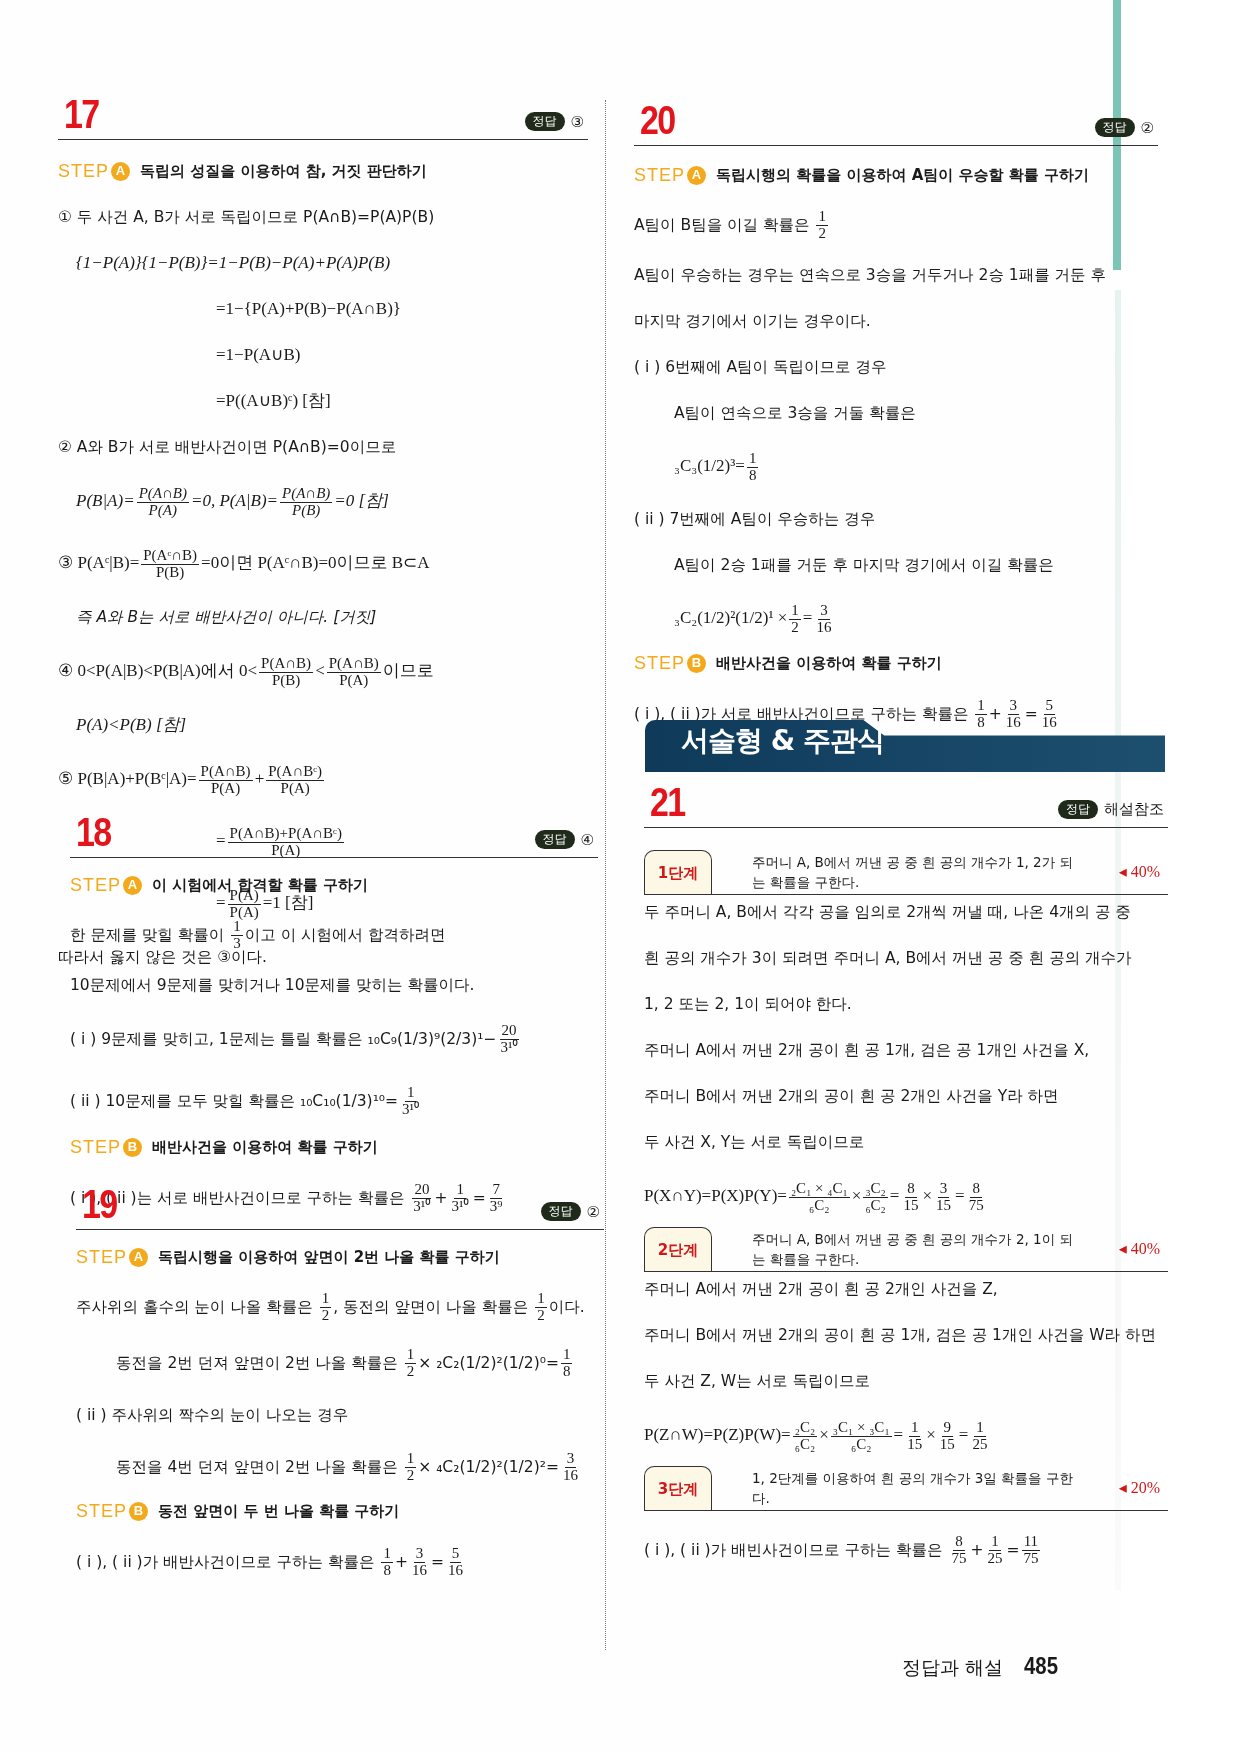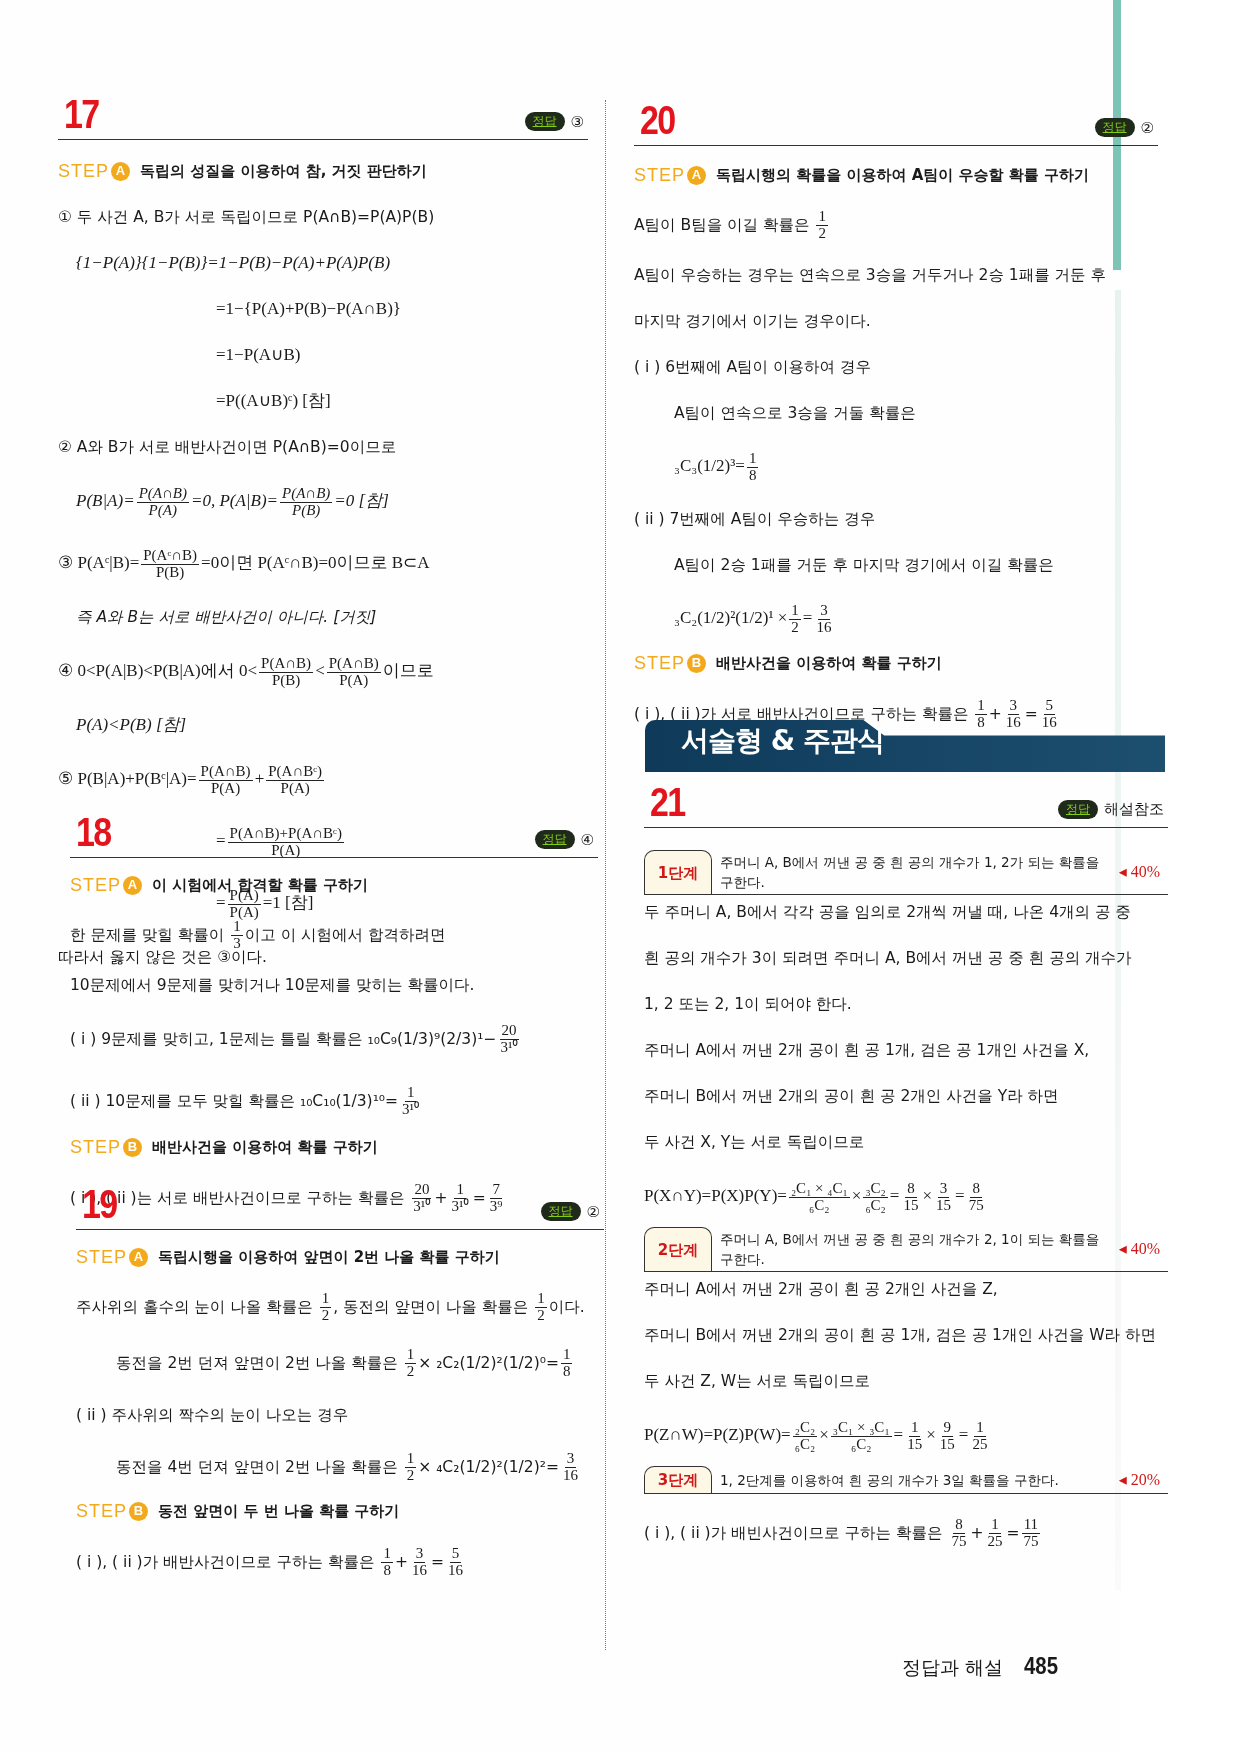--- a/index.html
+++ b/index.html
@@ -7,40 +7,40 @@
   body { font-family: "DejaVu Sans", sans-serif; color: #1a1a1a; position: relative; }
   .page { position: absolute; left: 0; top: 0; width: 1121px; height: 1752px; background: #fefefe; }
   .right-edge { position: absolute; right: 0; top: 0; width: 8px; height: 270px; background: #7cc4b5; }
   .right-edge2 { position: absolute; right: 0; top: 290px; width: 6px; height: 1300px; background: linear-gradient(#e6f2ef, #fafafa); }
   .col-divider { position: absolute; left: 605px; top: 100px; height: 1550px; border-left: 1px dotted #777; }
 
   .problem { position: absolute; }
   .p-head { position: relative; height: 52px; border-bottom: 1.5px solid #333; }
   .p-num { position: absolute; left: 6px; bottom: 2px; font-family: "Liberation Sans", sans-serif; font-weight: bold; font-size: 40px; color: #e3141c; letter-spacing: -2px; transform: scaleX(0.85); transform-origin: left bottom; }
   .p-ans { position: absolute; right: 4px; bottom: 8px; display: flex; align-items: center; gap: 6px; font-size: 15px; }
-  .ans-badge { background: #1f2a1b; color: #84cc16; border-radius: 10px; padding: 1px 8px; font-size: 12px; text-decoration: underline; }
+  .ans-badge { background: #1f2a1b; color: #ffffff; border-radius: 10px; padding: 1px 8px; font-size: 12px; }
   .ans-val { font-size: 15px; }
 
   .body { font-size: 15.5px; line-height: 26px; }
   .step { display: flex; align-items: center; margin-top: 12px; margin-bottom: 3px; font-weight: bold; font-size: 15px; }
   .step-word { color: #f3a91c; font-family: "Liberation Sans", sans-serif; font-weight: normal; font-size: 18px; letter-spacing: 1px; }
   .step-letter { display: inline-flex; width: 19px; height: 19px; border-radius: 50%; background: #f3a91c; color: #fff; font-size: 13px; align-items: center; justify-content: center; margin: 0 10px 0 2px; font-family: "Liberation Sans", sans-serif; }
   .line { white-space: nowrap; margin-top: 20px; }
   .indent { padding-left: 18px; font-style: italic; }
   .indent2 { padding-left: 40px; }
   .mathline { font-family: "Liberation Serif", serif; font-size: 17px; }
   .frac { display: inline-flex; flex-direction: column; align-items: center; vertical-align: middle; margin: 0 2px; line-height: 1.05; font-family: "Liberation Serif", serif; font-size: 15px; }
   .frac .n { border-bottom: 1px solid #222; padding: 0 2px; }
   .frac .d { padding: 0 2px; }
   .eqrow { display: block; line-height: 42px; }
 
   .banner { position: absolute; left: 645px; top: 720px; width: 520px; height: 52px; background: linear-gradient(90deg, #0f3a5a, #1d4f6f); border-radius: 10px 10px 0 0; clip-path: polygon(0 0, 42% 0, 46% 30%, 100% 30%, 100% 100%, 0 100%); }
   .banner-title { position: absolute; left: 665px; top: 722px; color: #fff; font-weight: bold; font-size: 28px; letter-spacing: -1px; margin-left: 16px; }
 
-  .stage { display: flex; align-items: stretch; border-bottom: 1.5px solid #333; margin-top: 10px; }
+  .stage { display: flex; align-items: stretch; border-bottom: 1.5px solid #333; margin-top: 10px; gap: 32px; }
   .stage-box { width: 68px; border: 1.5px solid #333; border-bottom: none; border-radius: 10px 10px 0 0; background: #fdf7e6; color: #d01818; font-weight: bold; font-size: 15px; display: flex; align-items: center; justify-content: center; min-height: 44px; }
   .stage-desc { flex: 1; padding: 2px 8px; font-size: 13.5px; line-height: 20px; display: flex; align-items: center; }
   .stage-pct { color: #d01818; font-family: "Liberation Serif", serif; font-size: 16px; display: flex; align-items: center; padding-right: 8px; white-space: nowrap; }
 
   .footer { position: absolute; right: 60px; top: 1652px; display: flex; align-items: baseline; gap: 18px; }
   .footer-label { font-size: 19px; }
   .footer-page { font-family: "Liberation Sans", sans-serif; font-weight: bold; font-size: 24px; transform: scaleX(0.85); }
 </style>
 </head>
 <body>
@@ -259,21 +259,21 @@
       </div>
       <div class="line eqrow" style="line-height:34px">
         <span>A팀이 B팀을 이길 확률은</span>
         <span class="frac">
             <span class="n">1</span>
             <span class="d">2</span>
           </span>
       </div>
       <div class="line">A팀이 우승하는 경우는 연속으로 3승을 거두거나 2승 1패를 거둔 후</div>
       <div class="line">마지막 경기에서 이기는 경우이다.</div>
-      <div class="line">( i ) 6번째에 A팀이 이용하여 경우</div>
+      <div class="line">( i ) 6번째에 A팀이 독립이므로 경우</div>
       <div class="line indent2">A팀이 연속으로 3승을 거둘 확률은</div>
       <div class="line eqrow indent2 mathline" style="line-height:40px">
         <span>₃C₃(1/2)³=</span><span class="frac">
             <span class="n">1</span>
             <span class="d">8</span>
           </span>
       </div>
       <div class="line">( ii ) 7번째에 A팀이 우승하는 경우</div>
       <div class="line indent2">A팀이 2승 1패를 거둔 후 마지막 경기에서 이길 확률은</div>
       <div class="line eqrow indent2 mathline" style="line-height:40px">

